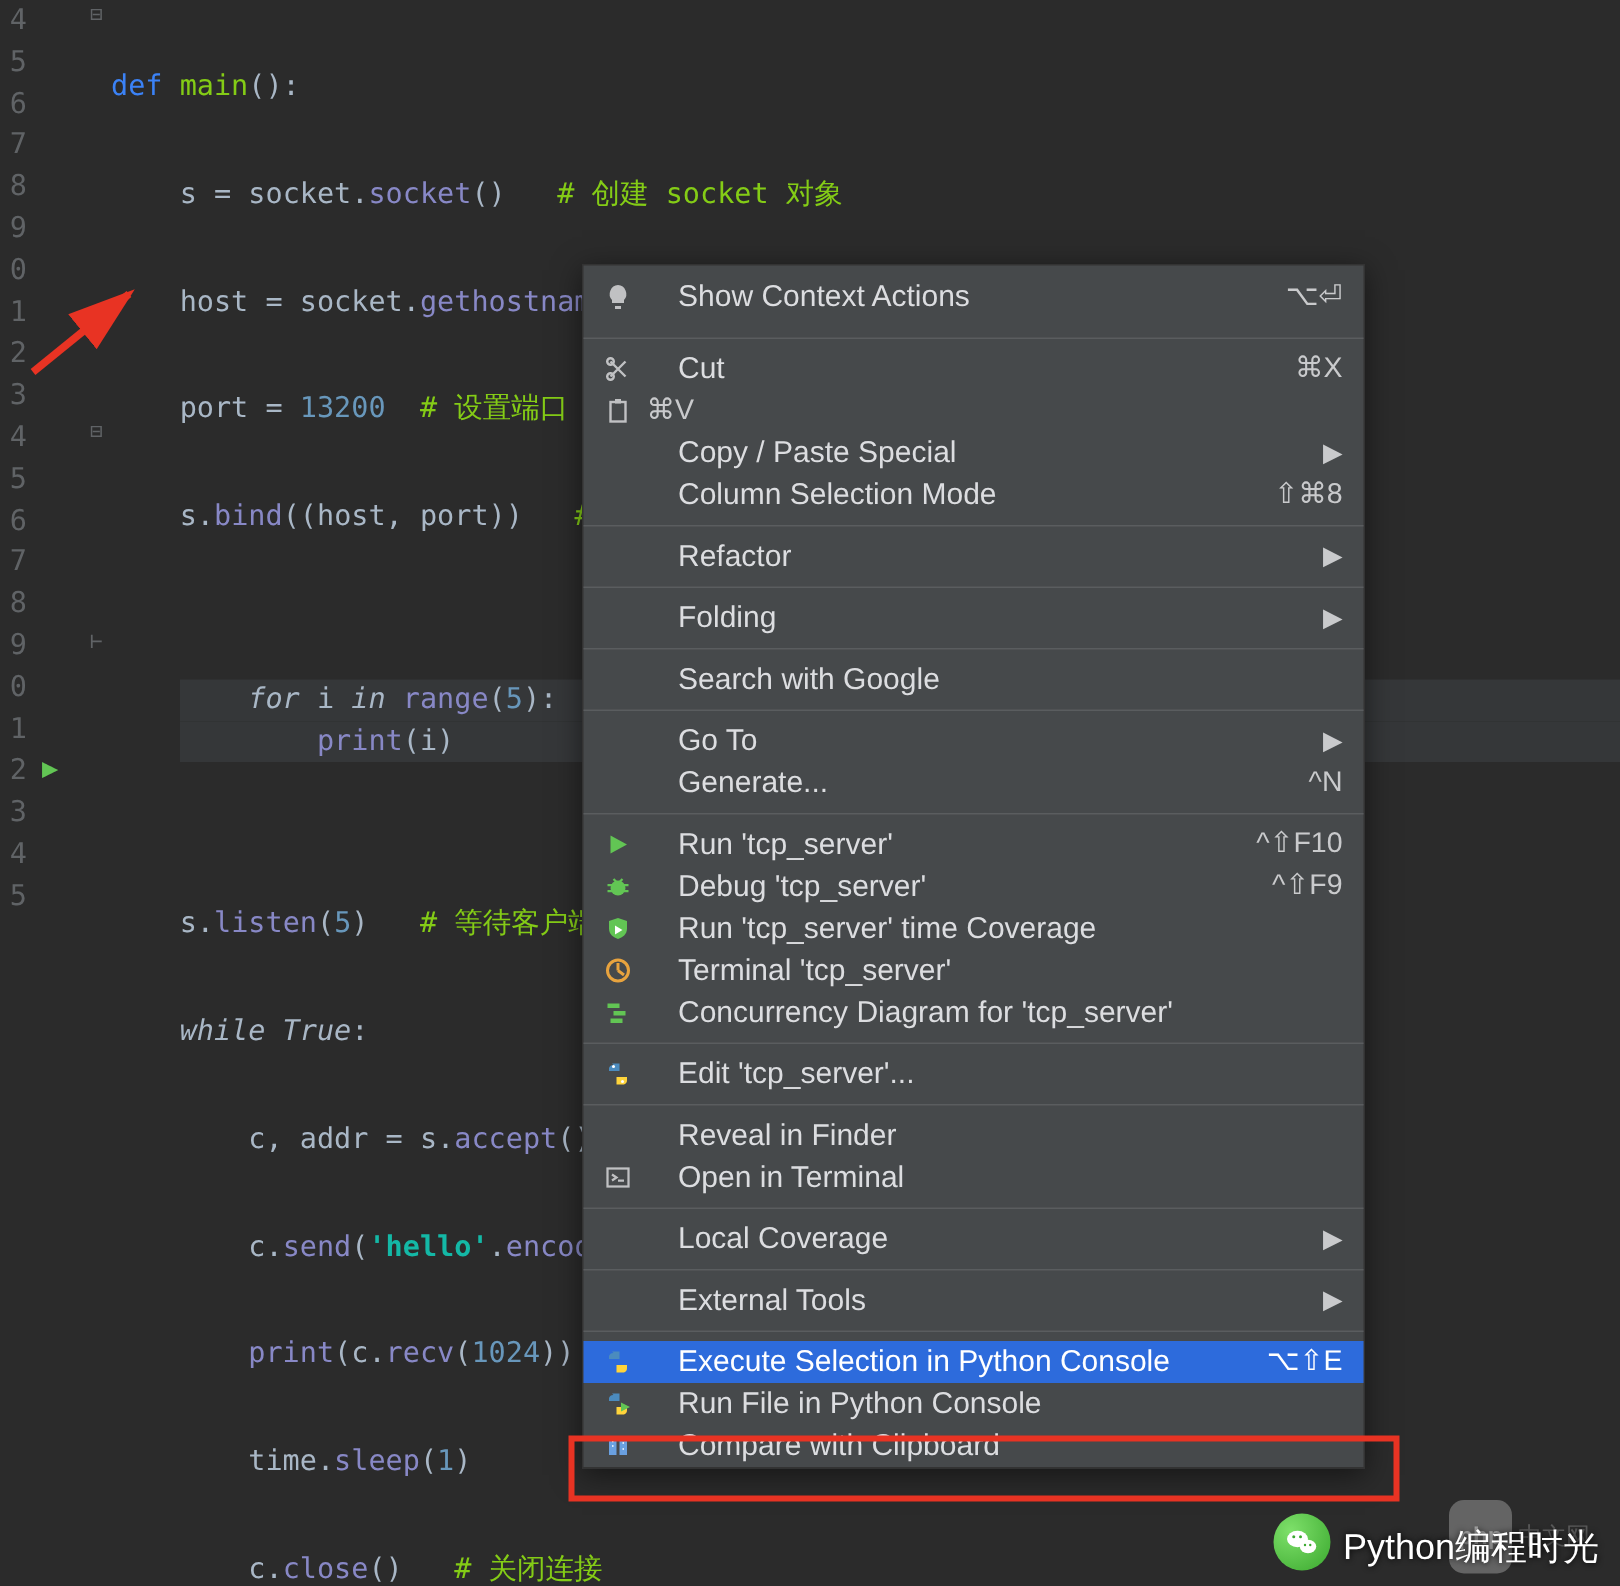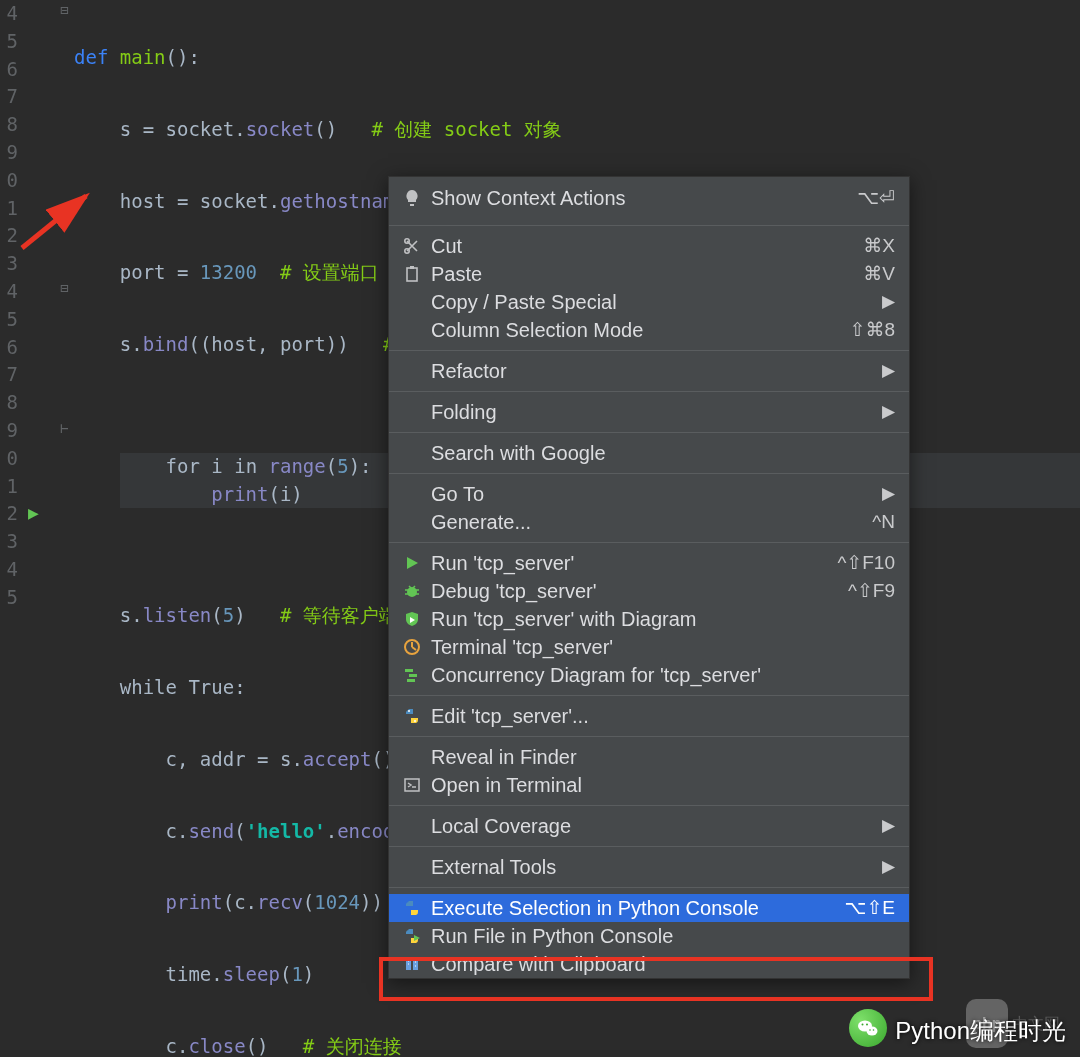--- a/index.html
+++ b/index.html
@@ -16,21 +16,21 @@
     color: #606366; user-select: none; flex-shrink: 0;
   }
   .gutter div { height: 27.8px; line-height: 27.8px; padding-right: 6px; }
   .mark-col { width: 50px; flex-shrink: 0; position: relative; }
   .fold { position: absolute; color: #606366; font-size: 14px; }
   .run-icon { position: absolute; color: #62c554; font-size: 18px; left: 4px; }
   .code { flex: 1; white-space: pre; padding-top: 0px; }
   .code .line { height: 27.8px; line-height: 27.8px; }
   .sel { background: #353739; display: inline-block; width: 100%; }
   .kw { color: #3b82f6; }
-  .fn { color: #a9b7c6; }
+  .fn { font-style: italic; color: #a9b7c6; }
   .def-name { color: #84cc16; }
   .num { color: #6897bb; text-align: center; }
   .str { color: #14b8a6; font-weight: bold; }
   .comment { color: #84cc16; }
   .builtin { color: #8888c6; }
 
   .arrow {
     position: absolute; left: 14px; top: 190px; width: 85px; height: 65px;
     pointer-events: none;
   }
@@ -43,21 +43,21 @@
     box-shadow: 0 4px 18px rgba(0,0,0,0.5);
     border: 1px solid #333;
   }
   .menu-item {
     display: flex; align-items: center; height: 28px;
     padding: 0 14px 0 12px; position: relative; line-height: 28px;
   }
   .menu-item.first { height: 42px; }
   .menu-icon { width: 22px; height: 22px; margin-right: 8px; flex-shrink: 0;
     display: inline-flex; align-items: center; justify-content: center; }
-  .menu-label { flex: 1; }
+  .menu-label { flex: 1; margin-left: 21px; }
   .menu-shortcut { color: #c9cacc; font-size: 19px; }
   .submenu-arrow { color: #c9cacc; font-size: 17px; }
   .sep { height: 1px; background: #5a5d5f; margin: 6px 0; }
   .highlight { background: #2d6bdc; color: #fff; }
   .highlight .menu-shortcut { color: #fff; }
 
   .red-box {
     position: absolute; border: 4px solid #e83323; pointer-events: none;
     left: 379px; top: 957px; width: 554px; height: 44px;
   }
@@ -170,21 +170,20 @@
     <span class="menu-label">Cut</span>
     <span class="menu-shortcut">⌘X</span>
   </div>
   <div class="menu-item">
     <span class="menu-icon">
       <svg width="18" height="18" viewBox="0 0 18 18">
           <rect x="4" y="3" width="10" height="13" fill="none" stroke="#c0c1c3" stroke-width="1.6"></rect>
           <rect x="7" y="1" width="4" height="3" fill="#c0c1c3"></rect>
         </svg>
     </span>
-    <span class="menu-label">Paste</span>
     <span class="menu-shortcut">⌘V</span>
   </div>
   <div class="menu-item">
     <span class="menu-icon"></span>
     <span class="menu-label">Copy / Paste Special</span>
     <span class="submenu-arrow">▶</span>
   </div>
   <div class="menu-item">
     <span class="menu-icon"></span>
     <span class="menu-label">Column Selection Mode</span>
@@ -238,21 +237,21 @@
     <span class="menu-label">Debug 'tcp_server'</span>
     <span class="menu-shortcut">^⇧F9</span>
   </div>
   <div class="menu-item">
     <span class="menu-icon">
       <svg width="18" height="18" viewBox="0 0 18 18">
           <path fill="#62c554" d="M9 2l6 2v5c0 4-3 6-6 7-3-1-6-3-6-7V4z"></path>
           <path fill="#fff" d="M7 7l5 3-5 3z"></path>
         </svg>
     </span>
-    <span class="menu-label">Run 'tcp_server' with Diagram</span>
+    <span class="menu-label">Run 'tcp_server' time Coverage</span>
   </div>
   <div class="menu-item">
     <span class="menu-icon">
       <svg width="18" height="18" viewBox="0 0 18 18">
           <circle cx="9" cy="9" r="7" fill="none" stroke="#e8a33e" stroke-width="2"></circle>
           <path stroke="#e8a33e" stroke-width="2" d="M9 9V4M9 9l4 3"></path>
         </svg>
     </span>
     <span class="menu-label">Terminal 'tcp_server'</span>
   </div>

